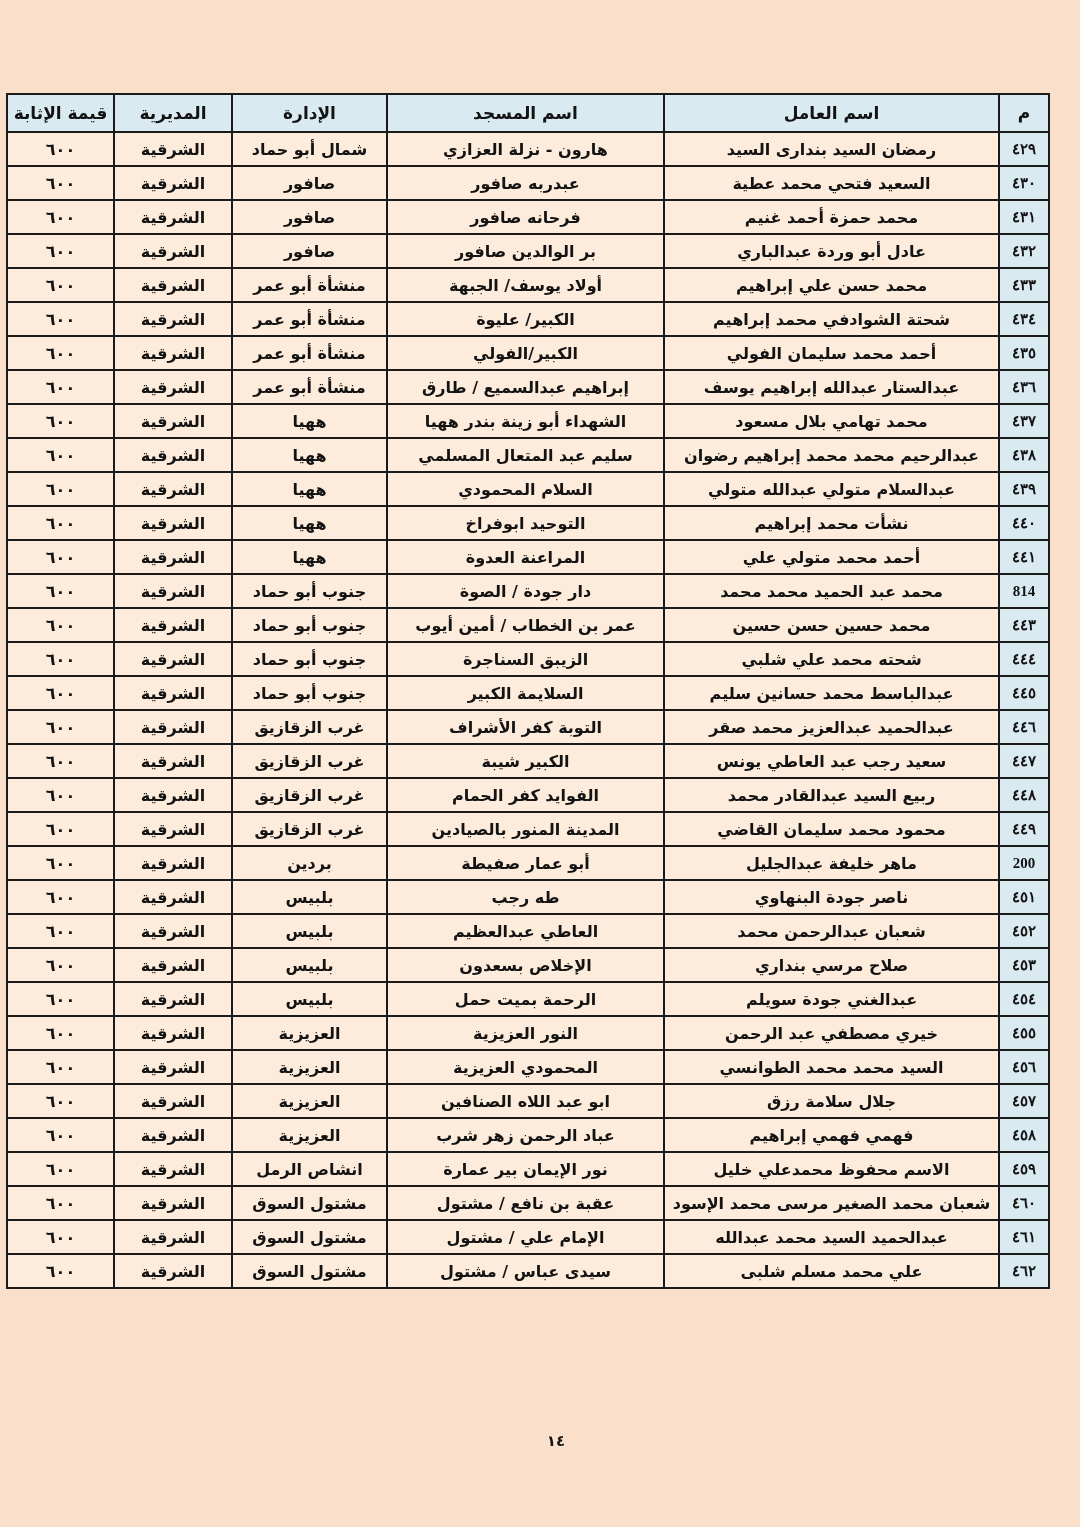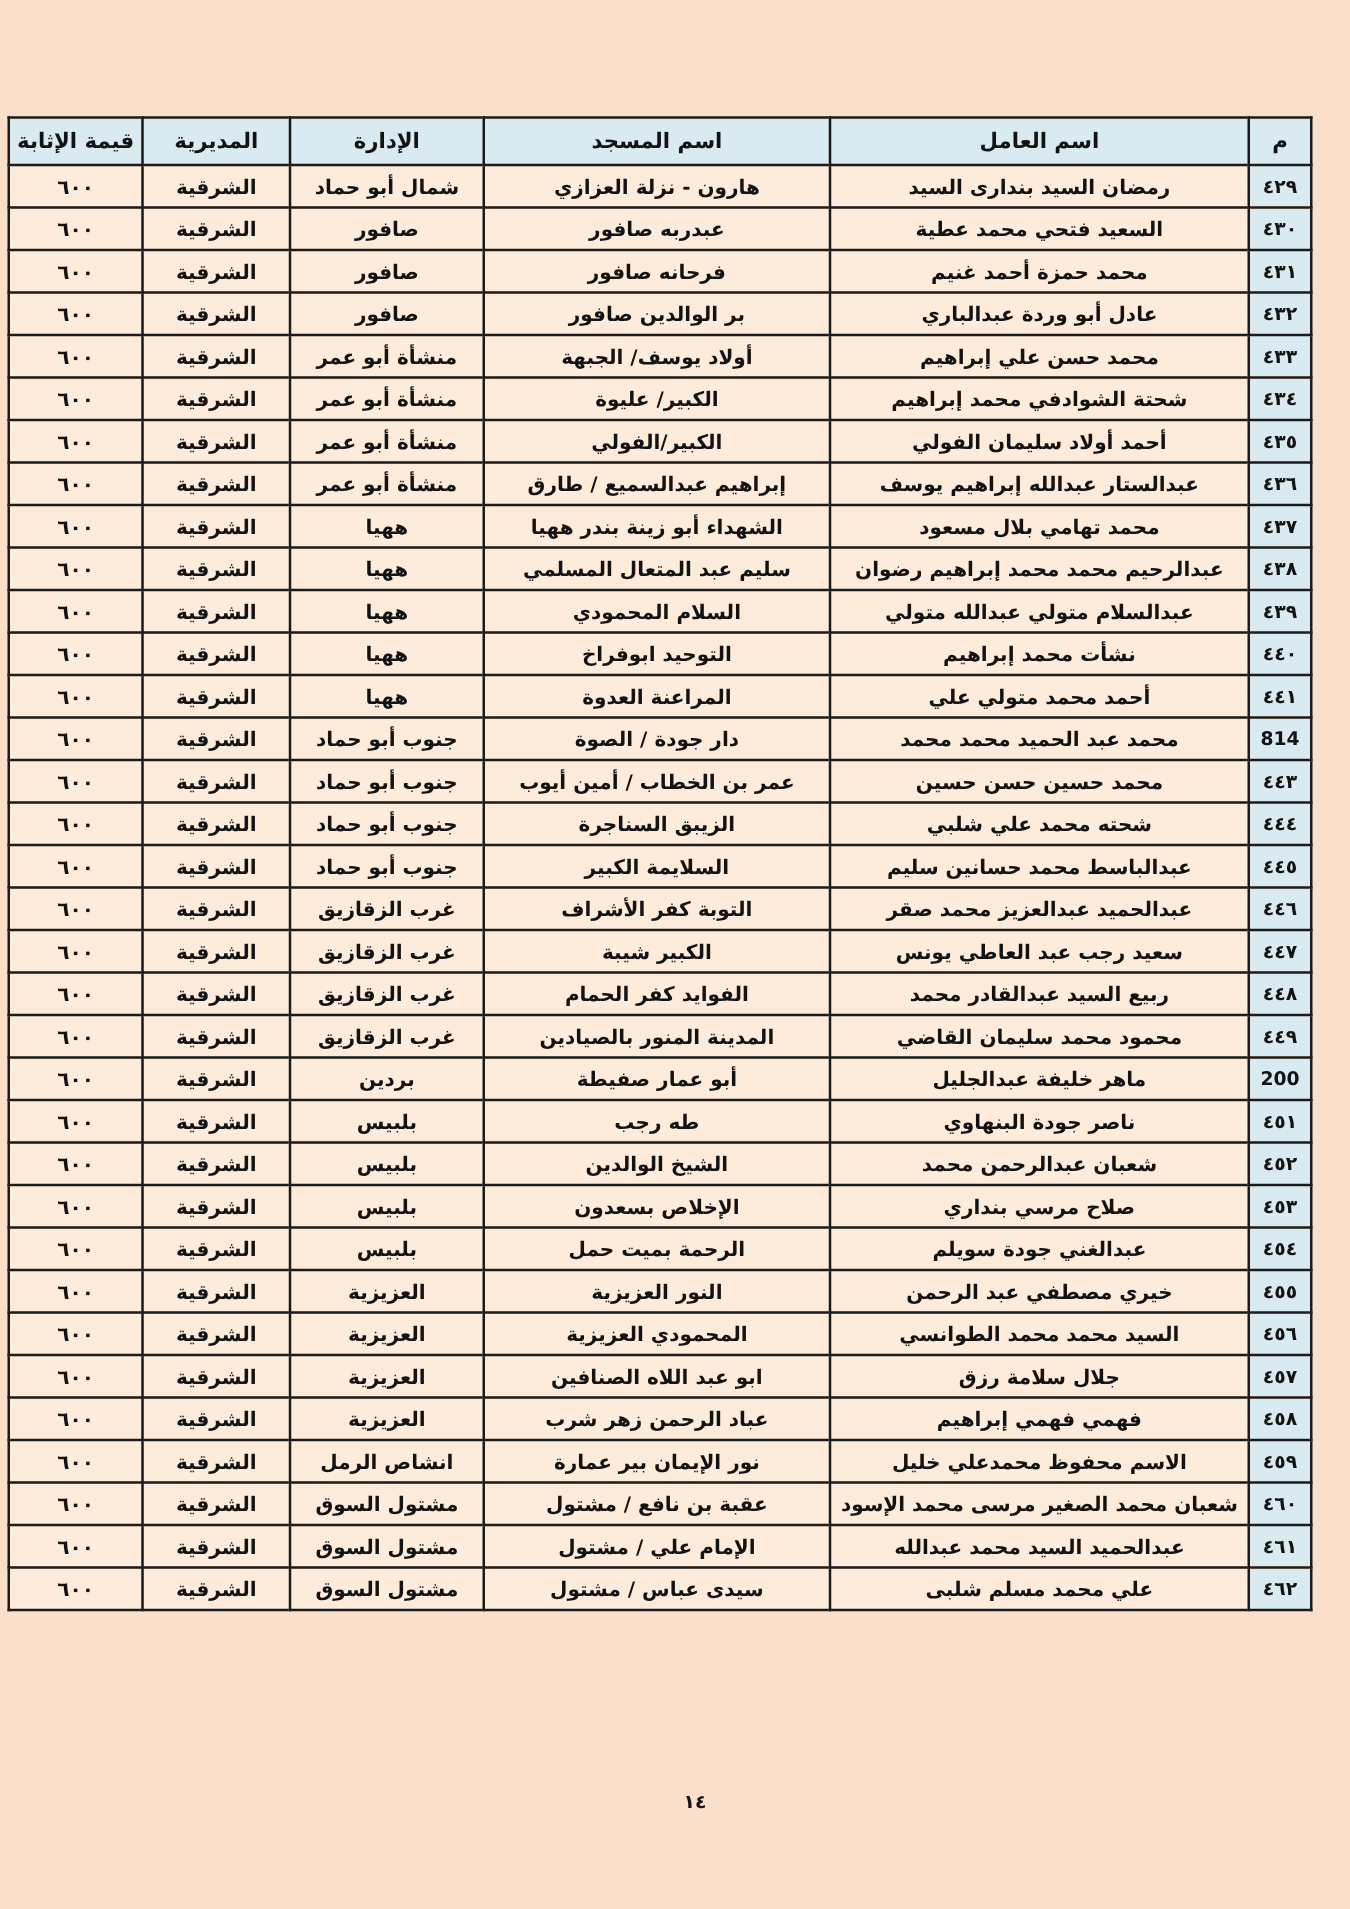--- a/index.html
+++ b/index.html
@@ -47,20 +47,21 @@
     font-size: 17px;
   }
   .doc-table td {
     height: 34px;
     background: var(--cell-bg);
     font-size: 16px;
   }
   .doc-table td.c-index {
     background: var(--header-bg);
     font-size: 15px;
+    font-family: Liberation Serif, serif;
   }
   .page-number {
     position: absolute;
     top: 1432px;
     left: 16px;
     width: 100%;
     text-align: center;
     font-size: 15px;
     font-weight: bold;
   }
@@ -137,21 +138,21 @@
     <td class="c-index">٤٣٤</td>
     <td class="c-worker">شحتة الشوادفي محمد إبراهيم</td>
     <td class="c-mosque">الكبير/ عليوة</td>
     <td class="c-admin">منشأة أبو عمر</td>
     <td class="c-dir">الشرقية</td>
     <td class="c-reward">٦٠٠</td>
   </tr>
 
   <tr>
     <td class="c-index">٤٣٥</td>
-    <td class="c-worker">أحمد أولاد سليمان الفولي</td>
+    <td class="c-worker">أحمد محمد سليمان الفولي</td>
     <td class="c-mosque">الكبير/الفولي</td>
     <td class="c-admin">منشأة أبو عمر</td>
     <td class="c-dir">الشرقية</td>
     <td class="c-reward">٦٠٠</td>
   </tr>
 
   <tr>
     <td class="c-index">٤٣٦</td>
     <td class="c-worker">عبدالستار عبدالله إبراهيم يوسف</td>
     <td class="c-mosque">إبراهيم عبدالسميع / طارق</td>
@@ -291,21 +292,21 @@
     <td class="c-worker">ناصر جودة البنهاوي</td>
     <td class="c-mosque">طه رجب</td>
     <td class="c-admin">بلبيس</td>
     <td class="c-dir">الشرقية</td>
     <td class="c-reward">٦٠٠</td>
   </tr>
 
   <tr>
     <td class="c-index">٤٥٢</td>
     <td class="c-worker">شعبان عبدالرحمن محمد</td>
-    <td class="c-mosque">الشيخ الوالدين</td>
+    <td class="c-mosque">العاطي عبدالعظيم</td>
     <td class="c-admin">بلبيس</td>
     <td class="c-dir">الشرقية</td>
     <td class="c-reward">٦٠٠</td>
   </tr>
 
   <tr>
     <td class="c-index">٤٥٣</td>
     <td class="c-worker">صلاح مرسي بنداري</td>
     <td class="c-mosque">الإخلاص بسعدون</td>
     <td class="c-admin">بلبيس</td>

